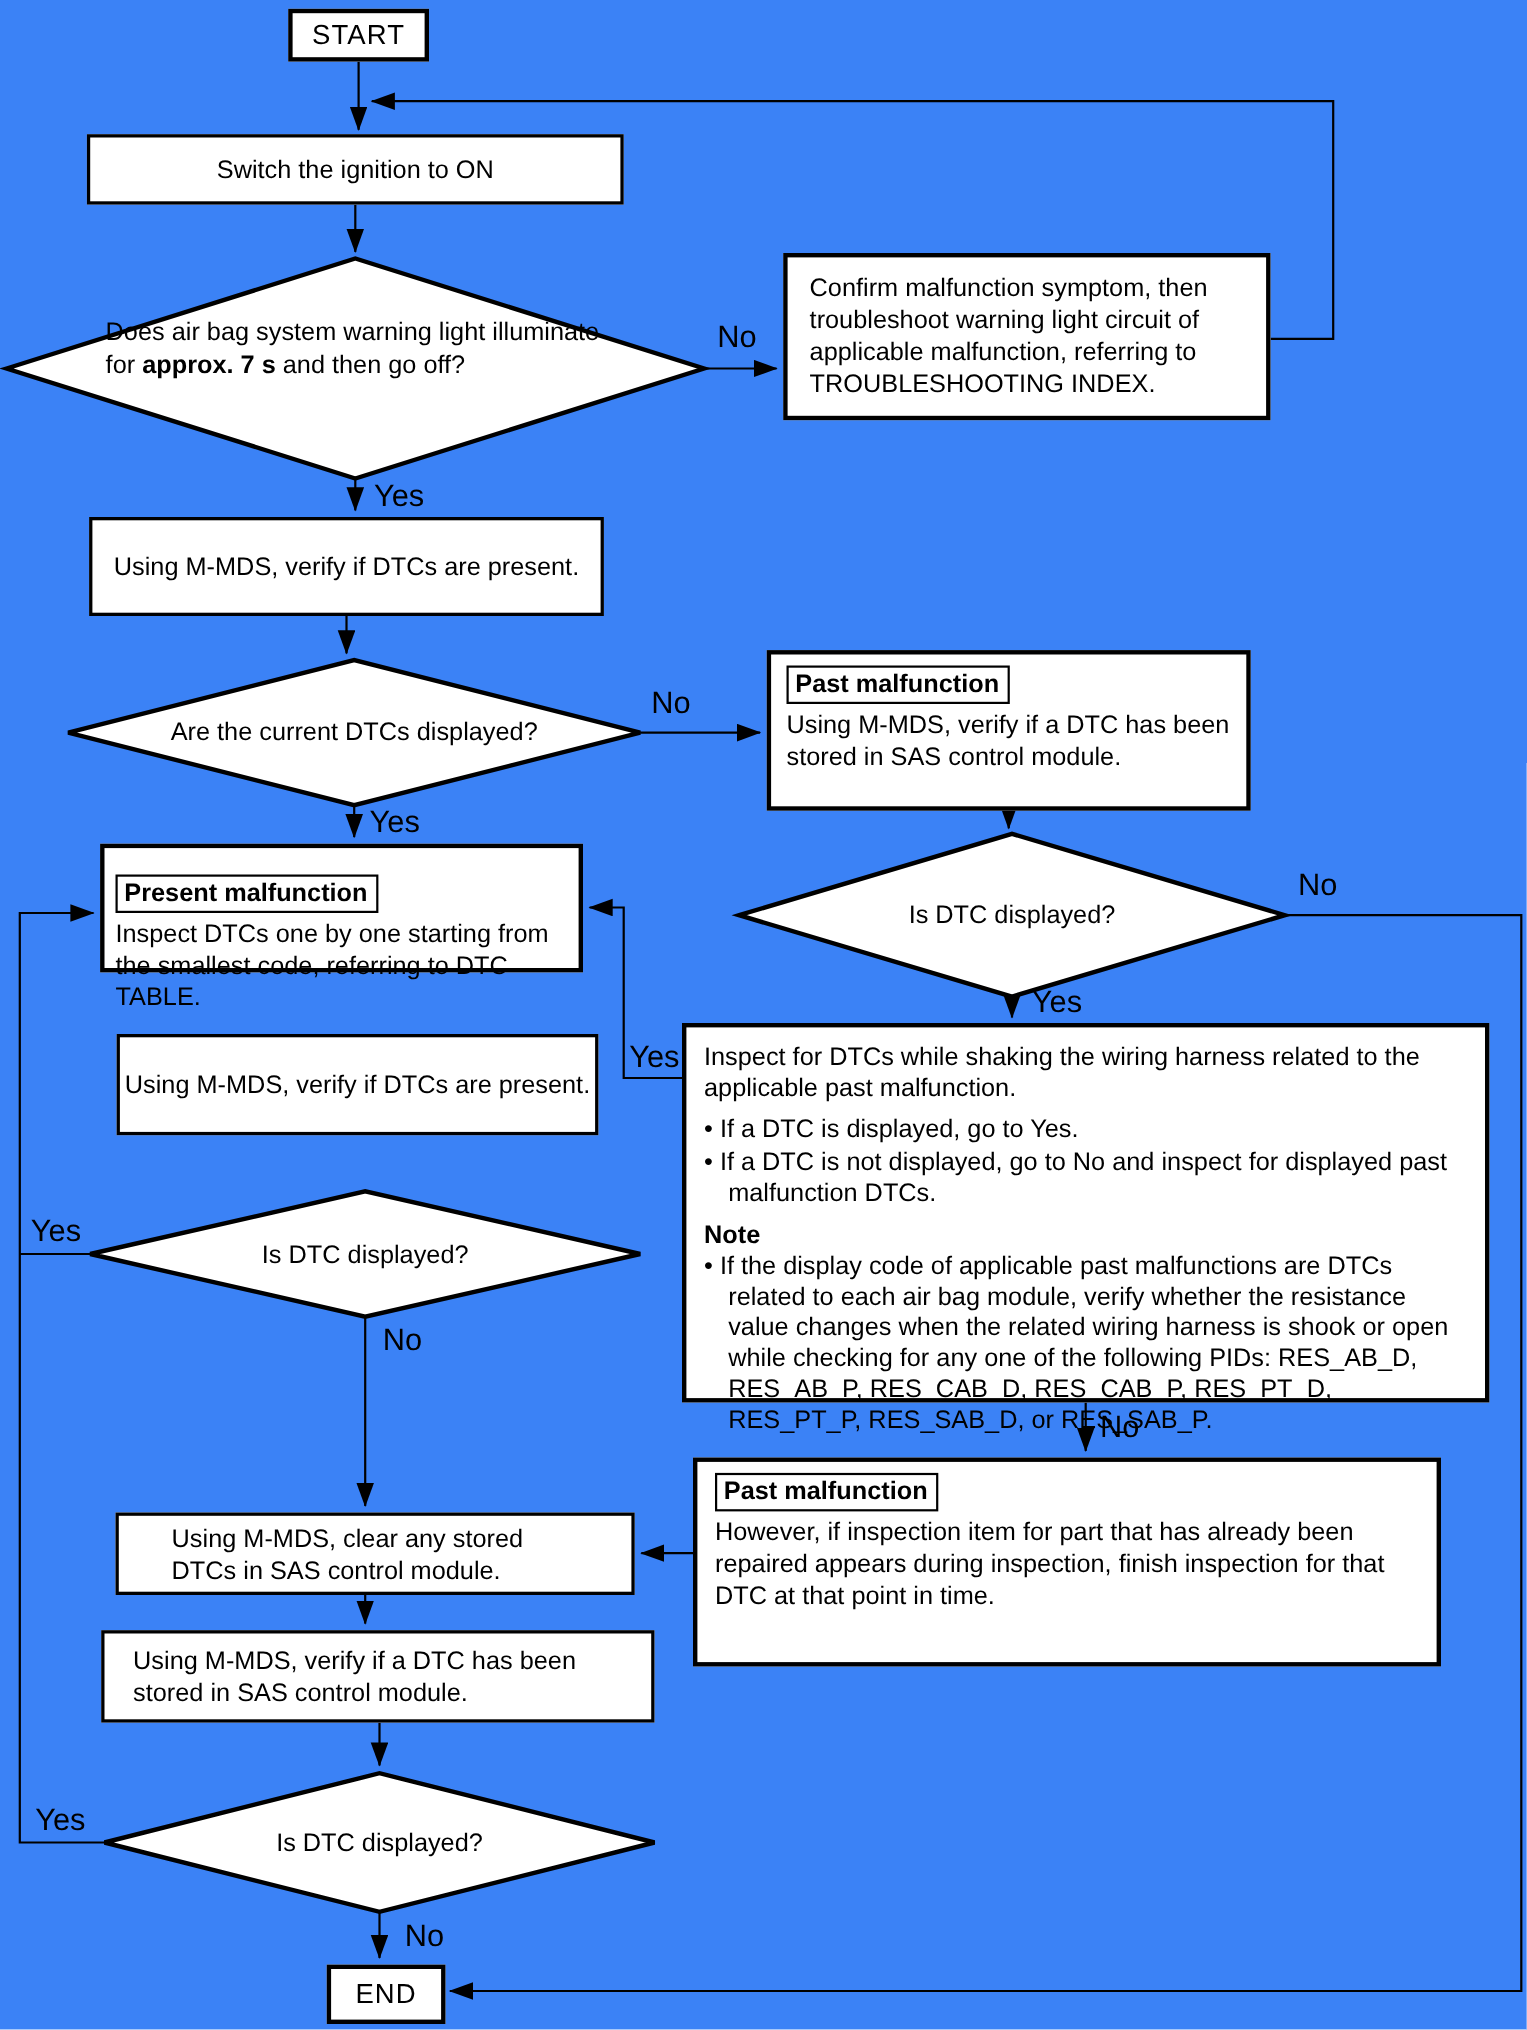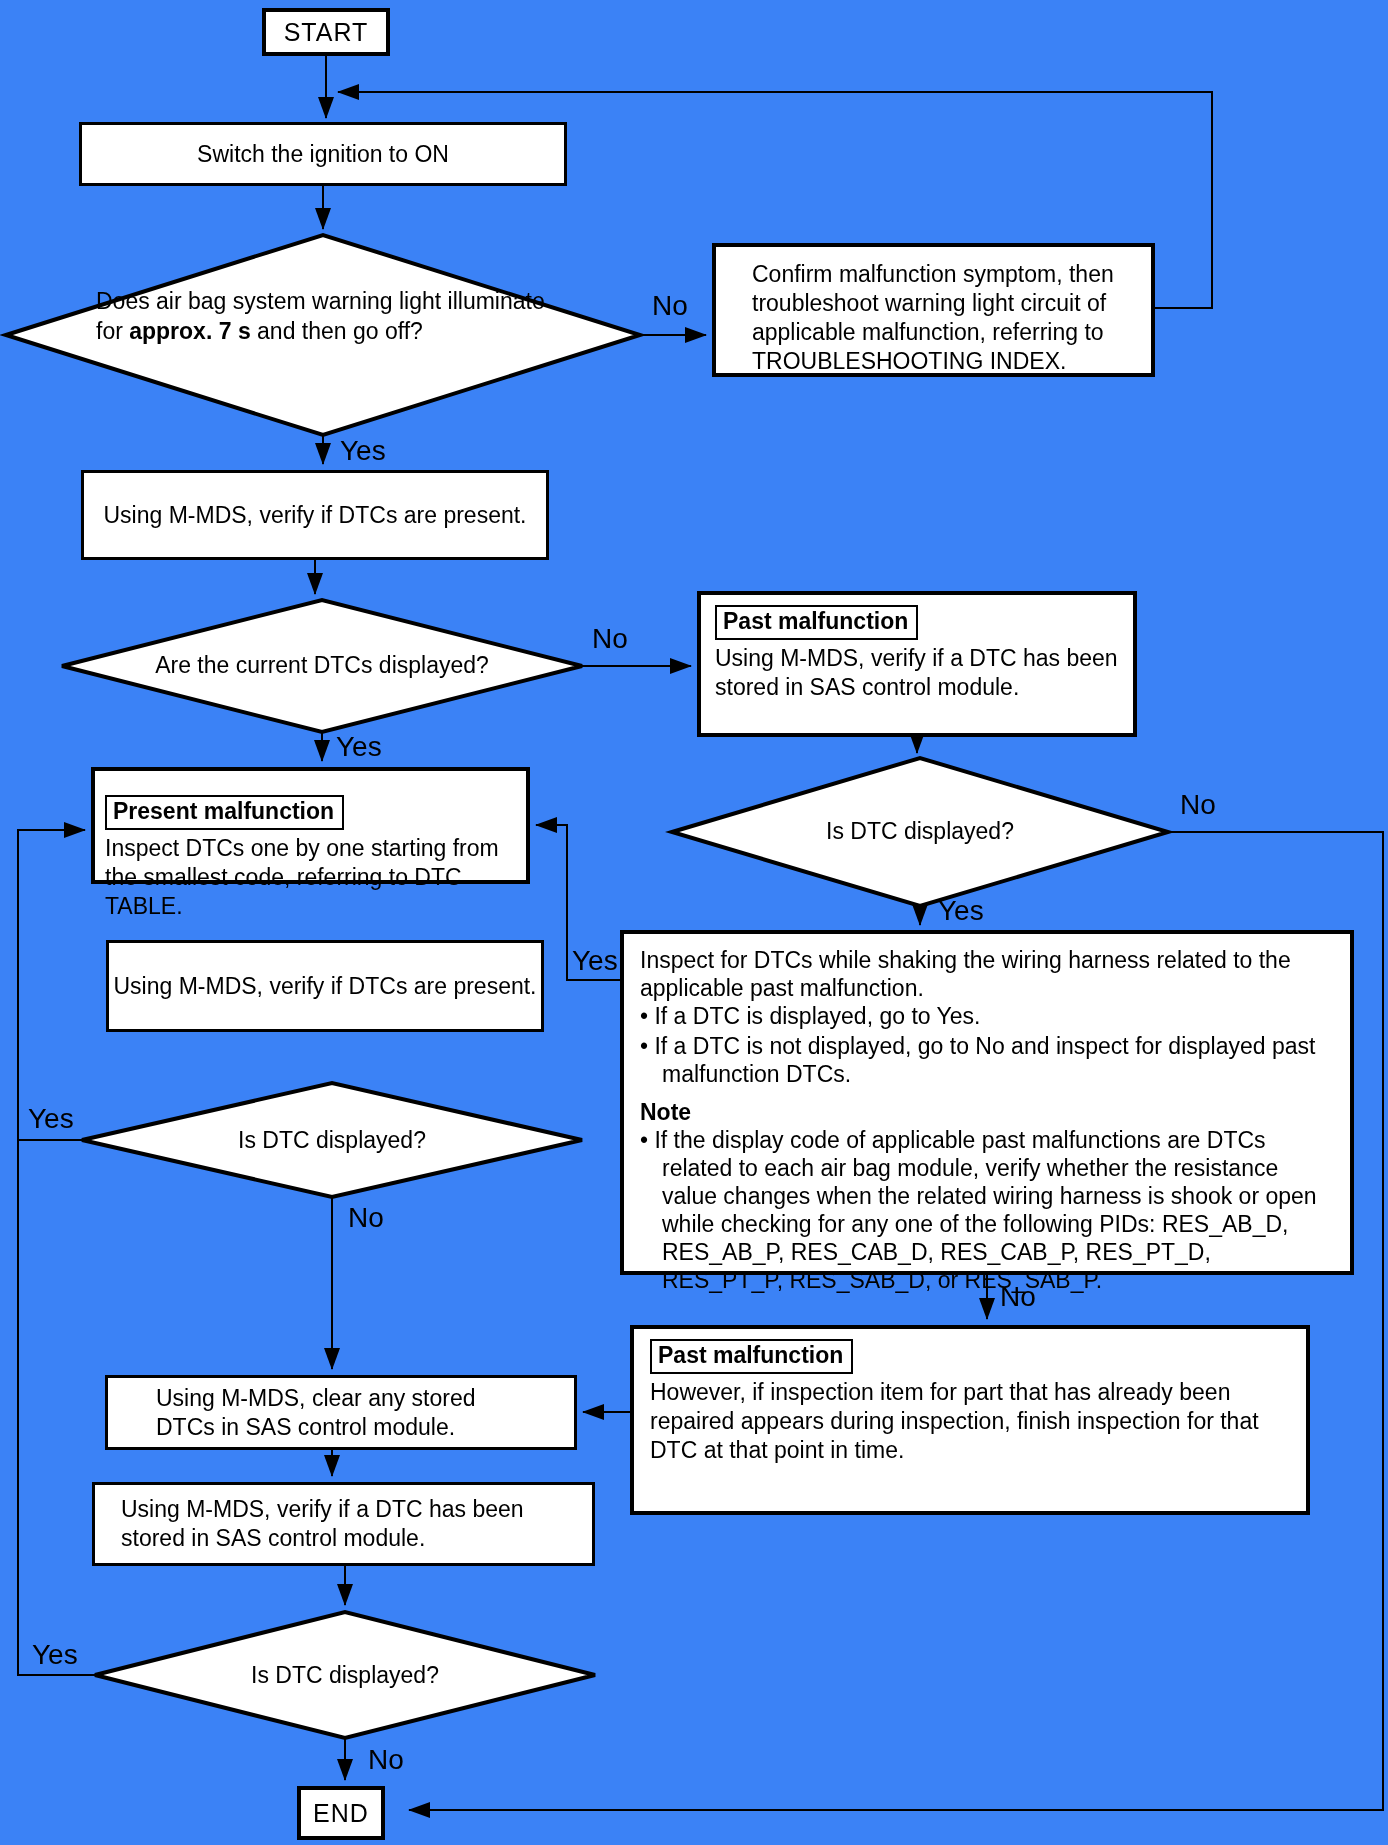--- a/index.html
+++ b/index.html
@@ -11,21 +11,21 @@
   .thick{border-width:4px;}
   .center{display:flex;align-items:center;justify-content:center;text-align:center;}
   .pad{padding:10px 14px;}
   .terminal{display:flex;align-items:center;justify-content:center;
             font-size:25px;letter-spacing:1px;}
   .dtext{position:absolute;font-size:23px;line-height:30px;}
   .dcenter{text-align:center;}
   .elabel{position:absolute;font-size:28px;line-height:26px;}
   .title-box{display:inline-block;border:2px solid #000;padding:0px 8px 2px 6px;
              font-weight:bold;margin-bottom:4px;}
-  .hang{padding-left:22px;text-indent:-22px;}
+  .hang{padding-left:22px;text-indent:-22px;margin-top:10px;}
   .note-t{font-weight:bold;margin-top:10px;}
   .b{font-weight:bold;}
 </style>
 </head>
 <body>
 
 <div id="canvas">
 
   <svg id="wires" viewBox="0 0 1388 1845" xmlns="http://www.w3.org/2000/svg">
     <defs>
@@ -65,21 +65,21 @@
   </svg>
 
   <div class="node thick terminal" style="left:262px;top:8px;width:128px;height:48px;">
       <span>START</span>
     </div>
 
   <div class="node center" style="left:79px;top:122px;width:488px;height:64px;">
       <span>Switch the ignition to ON</span>
     </div>
 
-  <div class="node thick" style="left:712px;top:243px;width:443px;height:134px;padding:13px 18px 10px 36px;"><span>Confirm malfunction symptom, then troubleshoot warning light circuit of applicable malfunction, referring to TROUBLESHOOTING INDEX.</span></div>
+  <div class="node thick" style="left:712px;top:230px;width:443px;height:152px;padding:13px 18px 10px 20px;"><span>Confirm malfunction symptom, then troubleshoot warning light circuit of applicable malfunction, referring to TROUBLESHOOTING INDEX.</span></div>
 
   <div class="node center" style="left:81px;top:470px;width:468px;height:90px;">
       <span>Using M-MDS, verify if DTCs are present.</span>
     </div>
 
   <div class="node thick pad" style="left:697px;top:591px;width:440px;height:146px;">
     <div class="title-box">Past malfunction</div>
     <div>Using M-MDS, verify if a DTC has been stored in SAS control module.</div>
   </div>
 
@@ -106,21 +106,21 @@
   </div>
 
   <div class="node" style="left:105px;top:1375px;width:472px;height:75px;display:flex;align-items:center;padding-left:48px;">
     <span style="width:360px;">Using M-MDS, clear any stored DTCs in SAS control module.</span>
   </div>
 
   <div class="node" style="left:92px;top:1482px;width:503px;height:84px;display:flex;align-items:center;padding-left:26px;">
     <span>Using M-MDS, verify if a DTC has been stored in SAS control module.</span>
   </div>
 
-  <div class="node thick terminal" style="left:297px;top:1786px;width:88px;height:54px;">
+  <div class="node thick terminal" style="left:297px;top:1786px;width:108px;height:54px;">
       <span>END</span>
     </div>
 
   <div class="dtext" style="left:96px;top:286px;width:480px;">
     <div>Does air bag system warning light illuminate</div>
     <div><span>for </span><span class="b">approx. 7 s</span><span> and then go off?</span></div>
   </div>
 
   <div class="dtext dcenter" style="left:112px;top:650px;width:420px;">Are the current DTCs displayed?</div>
 

